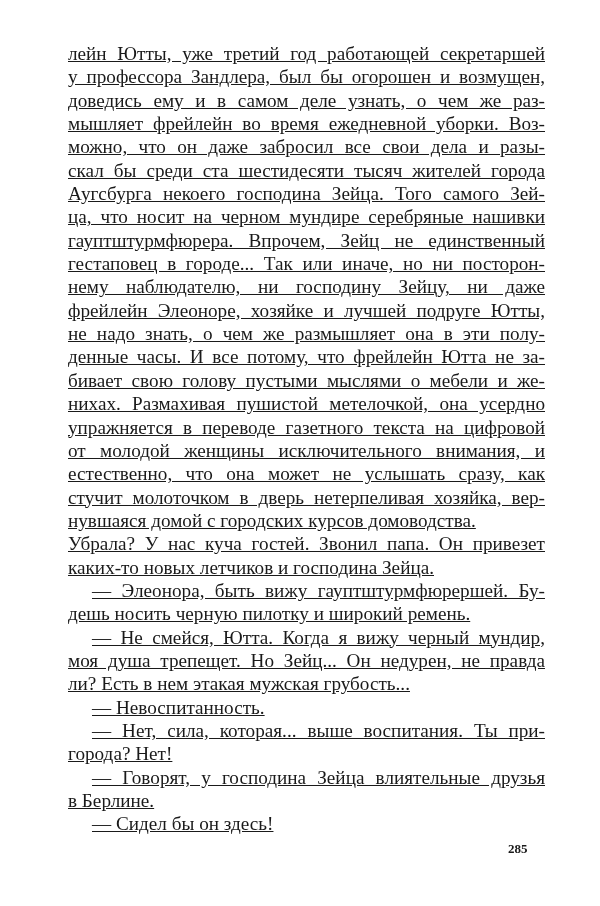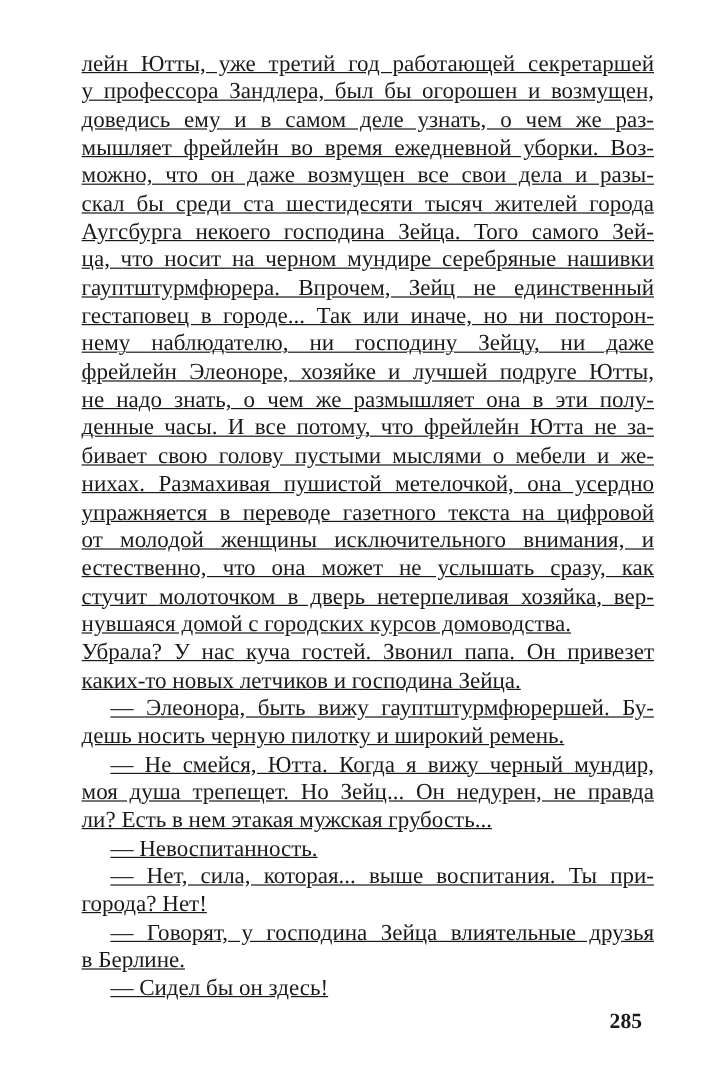--- a/index.html
+++ b/index.html
@@ -24,33 +24,33 @@
       text-decoration: underline;
     }
     .line.last { text-align-last: left; }
     .line.indent { padding-left: 24px; }
     .pagenum {
       position: absolute;
       left: 508px;
       top: 841px;
       font-family: "Liberation Serif", "DejaVu Serif", serif;
       font-weight: bold;
-      font-size: 18px;
+      font-size: 13px;
       color: #1a1a1a;
     }
   </style>
 </head>
 <body>
 
 <div class="page" id="page-text">
     <span class="line">лейн Ютты, уже третий год работающей секретаршей</span>
     <span class="line">у профессора Зандлера, был бы огорошен и возмущен,</span>
     <span class="line">доведись ему и в самом деле узнать, о чем же раз-</span>
     <span class="line">мышляет фрейлейн во время ежедневной уборки. Воз-</span>
-    <span class="line">можно, что он даже возмущен все свои дела и разы-</span>
+    <span class="line">можно, что он даже забросил все свои дела и разы-</span>
     <span class="line">скал бы среди ста шестидесяти тысяч жителей города</span>
     <span class="line">Аугсбурга некоего господина Зейца. Того самого Зей-</span>
     <span class="line">ца, что носит на черном мундире серебряные нашивки</span>
     <span class="line">гауптштурмфюрера. Впрочем, Зейц не единственный</span>
     <span class="line">гестаповец в городе... Так или иначе, но ни посторон-</span>
     <span class="line">нему наблюдателю, ни господину Зейцу, ни даже</span>
     <span class="line">фрейлейн Элеоноре, хозяйке и лучшей подруге Ютты,</span>
     <span class="line">не надо знать, о чем же размышляет она в эти полу-</span>
     <span class="line">денные часы. И все потому, что фрейлейн Ютта не за-</span>
     <span class="line">бивает свою голову пустыми мыслями о мебели и же-</span>

